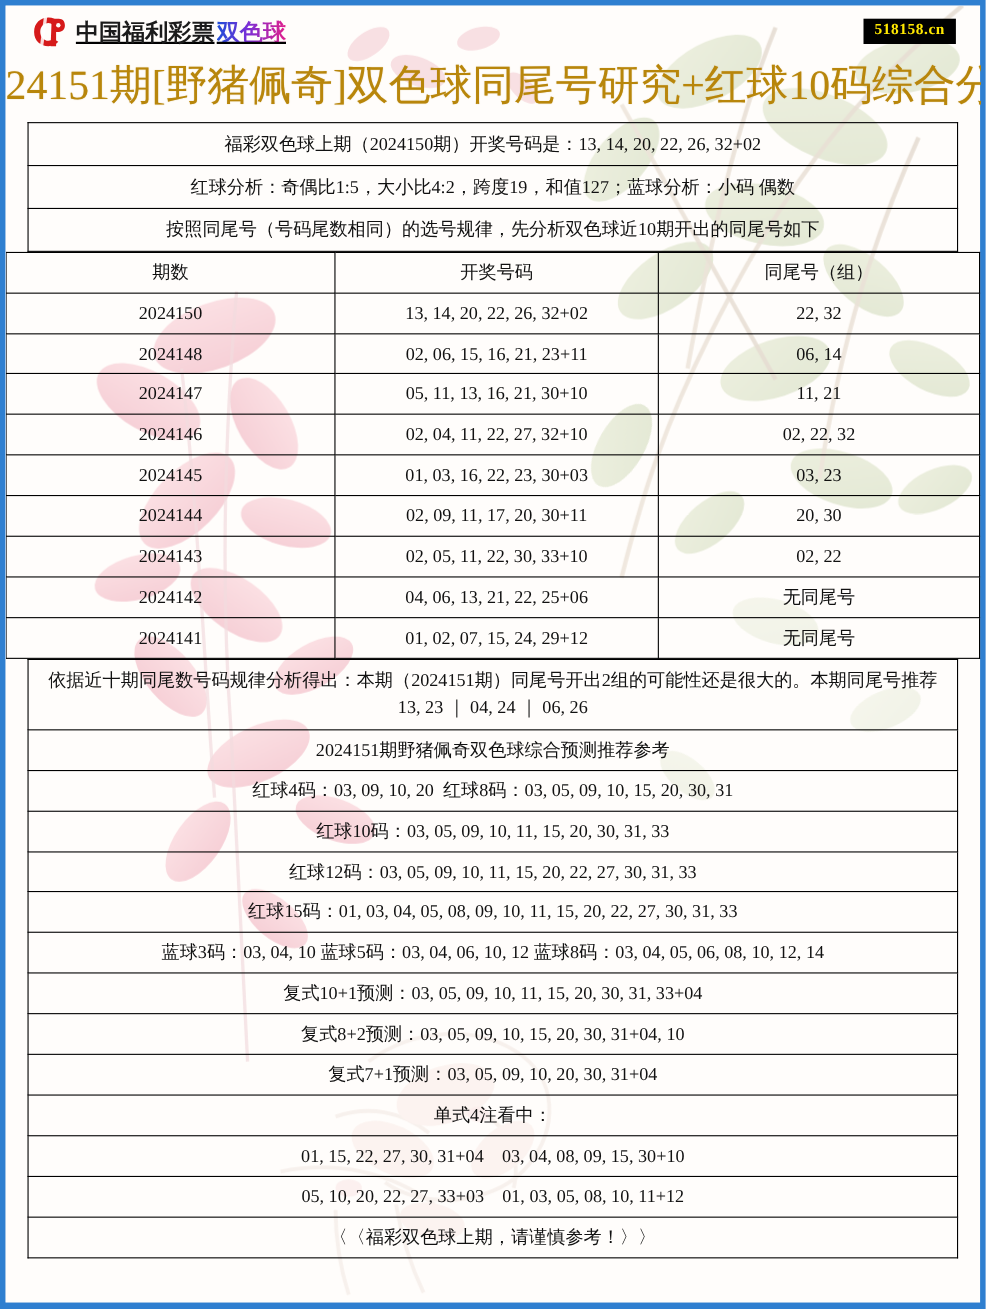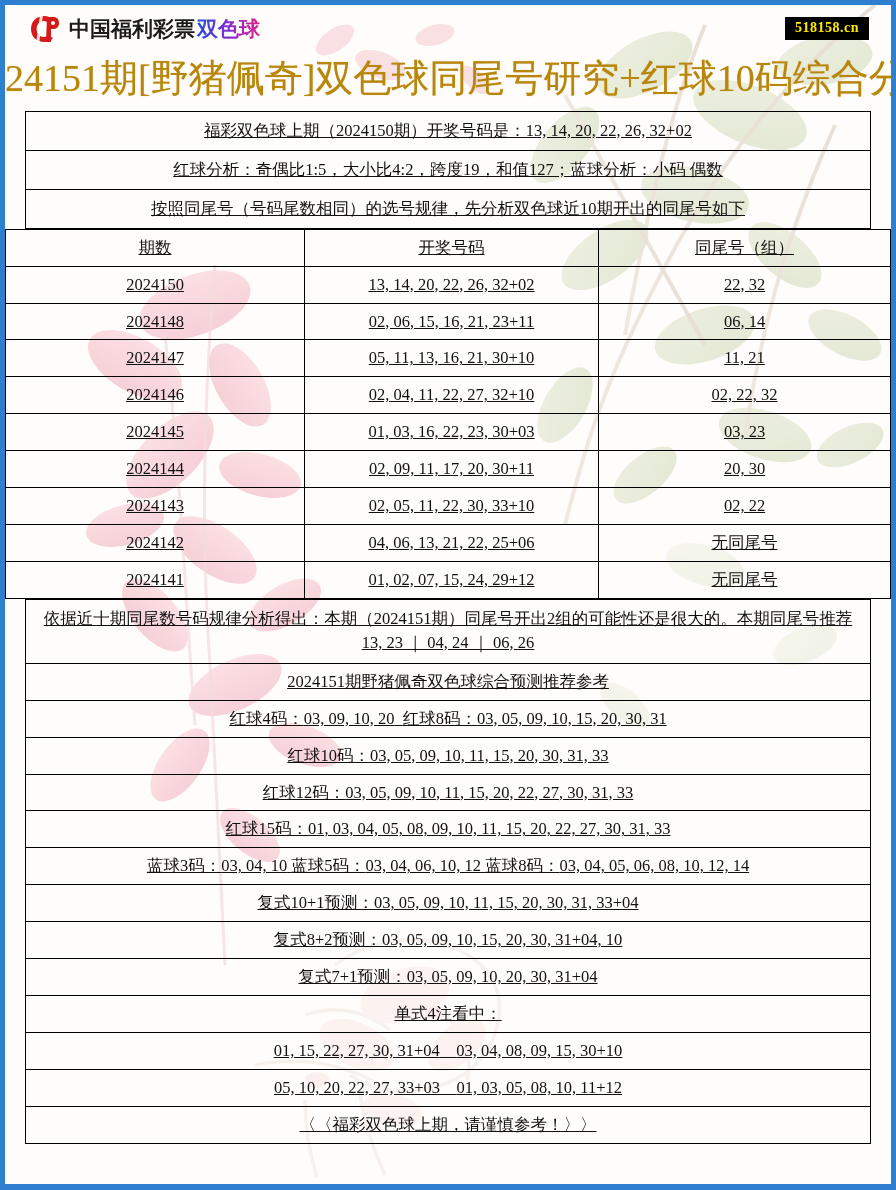--- a/index.html
+++ b/index.html
@@ -58,20 +58,21 @@
     width: 34px; height: 32px;
     position: relative;
   }
   .logo-text {
     font-family: "Liberation Sans", sans-serif;
     font-weight: bold;
     font-size: 21px;
     letter-spacing: 0px;
     display: flex;
     align-items: baseline;
+    text-decoration: underline;
   }
   .logo-cn { color: #1b1b1b; }
   .logo-ssq {
     margin-left: 2px;
     background: linear-gradient(90deg,#1d4ed8 0%, #7b2fd6 45%, #e0208c 100%);
     -webkit-background-clip: text;
     background-clip: text;
     color: transparent;
   }
   .site-badge {
@@ -111,21 +112,20 @@
   }
   table.grid td {
     border: 1px solid #000000;
     padding: 6px 6px;
     font-size: 16.5px;
     color: #111111;
     text-align: center;
     vertical-align: middle;
     font-family: "Liberation Serif", "DejaVu Serif", serif;
     line-height: 1.45;
-    text-decoration: underline;
   }
   td.tall { height: 26px; }
   td.lead { text-align: left; padding-left: 8px; }
   .col-period { width: 286px; }
   .col-numbers { width: 281px; }
   .col-tails  { width: 279px; }
 
   .para {
     text-align: left;
     line-height: 1.55;

